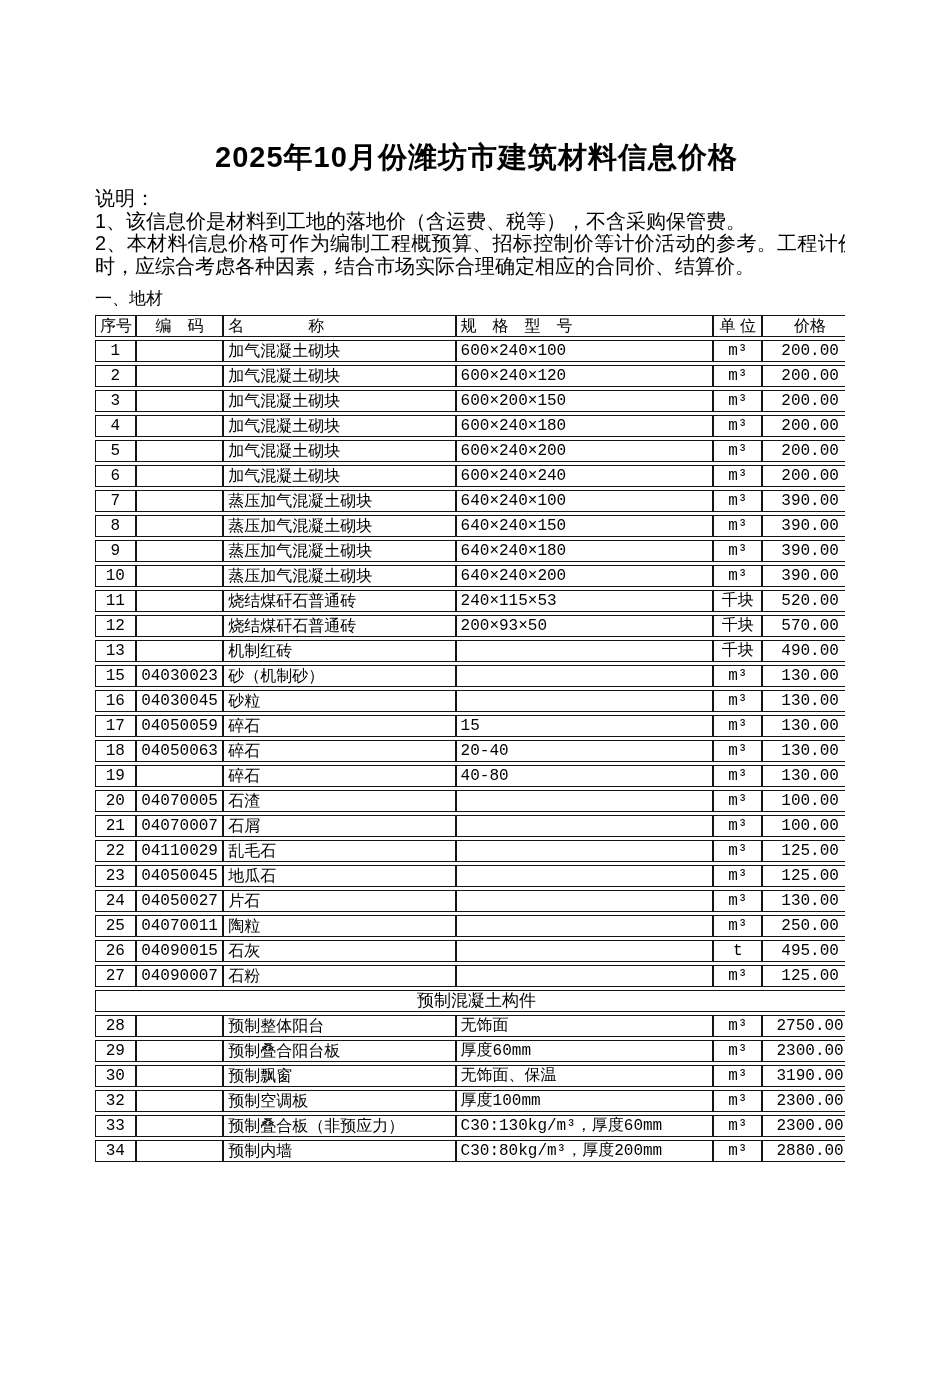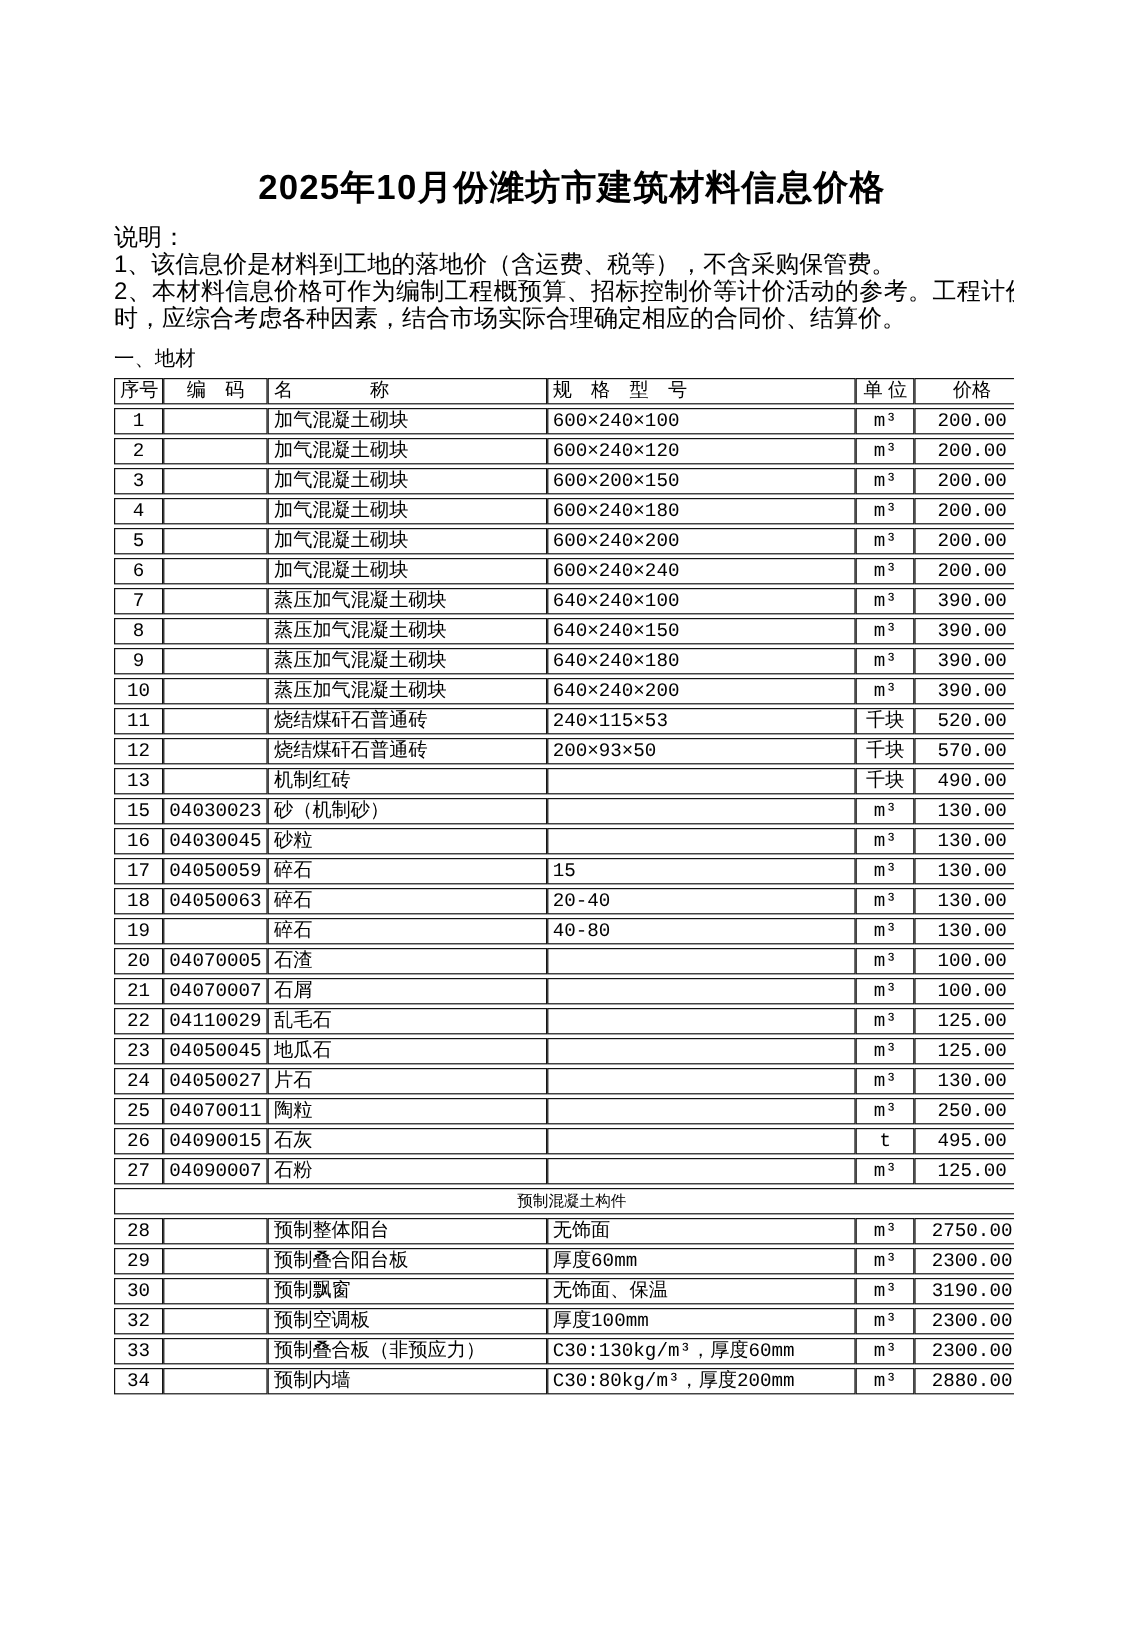--- a/index.html
+++ b/index.html
@@ -67,21 +67,21 @@
   .col-name  { width: 228px; text-align: left;   }
   .col-spec  { width: 253px; text-align: left;   }
   .col-unit  { width: 48px;  text-align: center; margin-left: 41px; }
   .col-price { width: 94px;  text-align: center; }
   .mono {
     font-family: "Liberation Mono", "DejaVu Sans Mono", monospace;
   }
   td.section-cell {
     text-align: center;
     font-weight: bold;
-    font-size: 13px;
+    font-size: 17px;
     margin-left: 45px;
   }
 </style>
 </head>
 <body>
 
 <div class="page">
   <div class="content">
 
     <div class="title-block">

